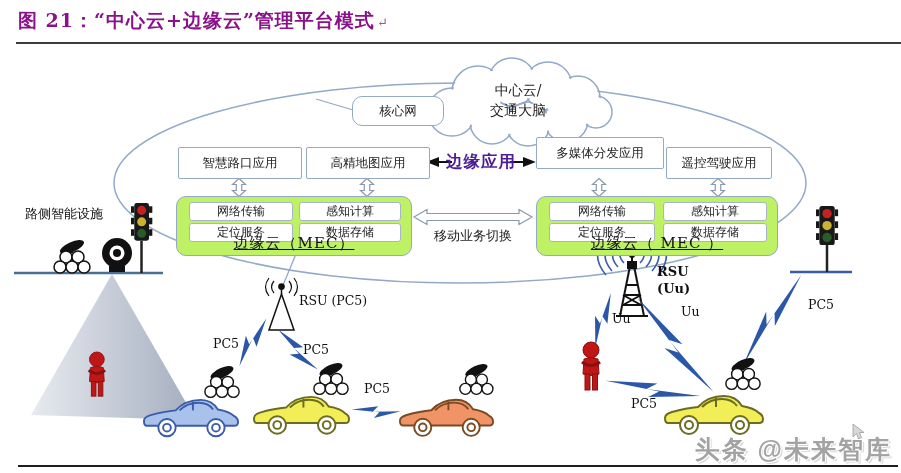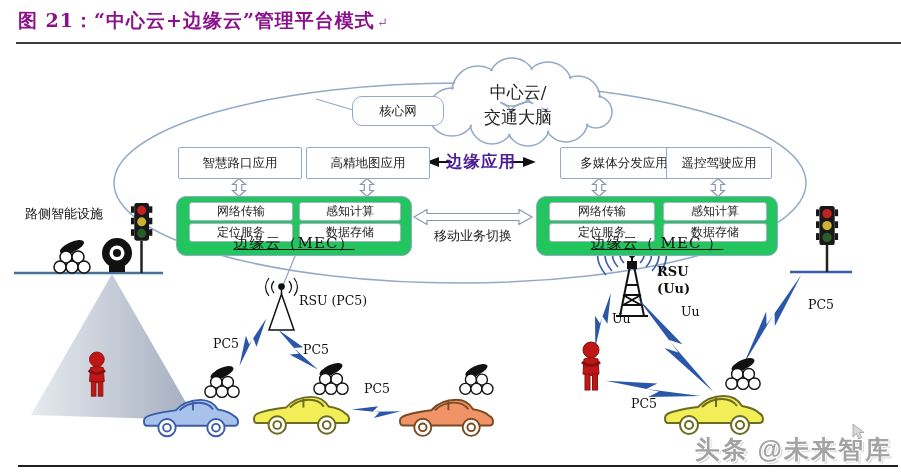--- a/index.html
+++ b/index.html
@@ -9,26 +9,26 @@
   .title-row{position:absolute;left:18px;top:8px;font-size:19px;font-weight:bold;
              color:#8a118a;letter-spacing:1px;white-space:nowrap;}
   .title-row .ret{font-weight:normal;font-size:13px;margin-left:2px;color:#9a55a0;}
   .title-underline{position:absolute;left:16px;top:42px;width:885px;height:2px;background:#3c3c3c;}
   .bottom-line{position:absolute;left:18px;top:465px;width:880px;height:2px;background:#1e1e1e;}
   
   .lbl{position:absolute;color:#111;white-space:nowrap;}
   
   .box{position:absolute;background:#fff;border:1.4px solid #93a9c7;border-radius:2px;
        display:flex;align-items:center;justify-content:center;font-size:12.5px;color:#222;}
-  .mecbox{position:absolute;background:#22c55e;border:1.4px solid #93a9c7;border-radius:10px;}
+  .mecbox{position:absolute;background:#bef264;border:1.4px solid #93a9c7;border-radius:10px;}
   .svc{position:absolute;background:#fff;border:1px solid #a9b4c6;border-radius:3px;height:17px;
        display:flex;align-items:center;justify-content:center;font-size:12px;color:#222;}
   .meclabel{position:absolute;left:0;right:0;bottom:2px;text-align:center;font-size:15px;color:#111;letter-spacing:1px;text-decoration:underline;}
   .cloud-text{position:absolute;left:445px;top:80px;width:146px;text-align:center;
-              font-size:17px;line-height:1.45;color:#222;}
+              font-size:14px;line-height:1.45;color:#222;}
   .edgeapp{position:absolute;left:444px;top:151px;width:74px;text-align:center;
            font-size:16.5px;font-weight:bold;color:#4c1d95;letter-spacing:1px;}
   .handover{position:absolute;left:413px;top:227px;width:120px;text-align:center;font-size:13px;color:#222;}
   .watermark{position:absolute;left:620px;top:433px;width:272px;text-align:right;
              font-family:"Liberation Sans",sans-serif;font-size:25px;font-weight:bold;
              color:#a3a3a3;letter-spacing:2px;
              text-shadow:1px 1px 0 #ffffff,-1px -1px 0 #ffffff,1px -1px 0 #ffffff,-1px 1px 0 #ffffff,2px 2px 1px #d0d0d0;}
   svg.art{position:absolute;left:0;top:0;}
 </style>
 </head>
@@ -230,21 +230,21 @@
   <div class="box" style="left:352px;top:96px;width:90px;height:28px;border-radius:10px;">
     <span>核心网</span>
   </div>
 
   <div class="box" style="left:178px;top:147px;width:122px;height:30px;">
     <span>智慧路口应用</span>
     </div>
   <div class="box" style="left:306px;top:147px;width:122px;height:30px;text-align:right;">
     <span>高精地图应用</span>
     </div>
-  <div class="box" style="left:536px;top:147px;width:126px;height:30px;margin-left:24px;">
+  <div class="box" style="left:536px;top:137px;width:126px;height:30px;">
     <span>多媒体分发应用</span>
     </div>
   <div class="box" style="left:666px;top:147px;width:104px;height:30px;">
     <span>遥控驾驶应用</span>
     </div>
 
   <div class="edgeapp">边缘应用</div>
 
   <div class="mecbox" style="left:176px;top:196px;width:234px;height:58px;">
     <div class="svc" style="left:12px;top:5px;width:102px;">网络传输</div>

